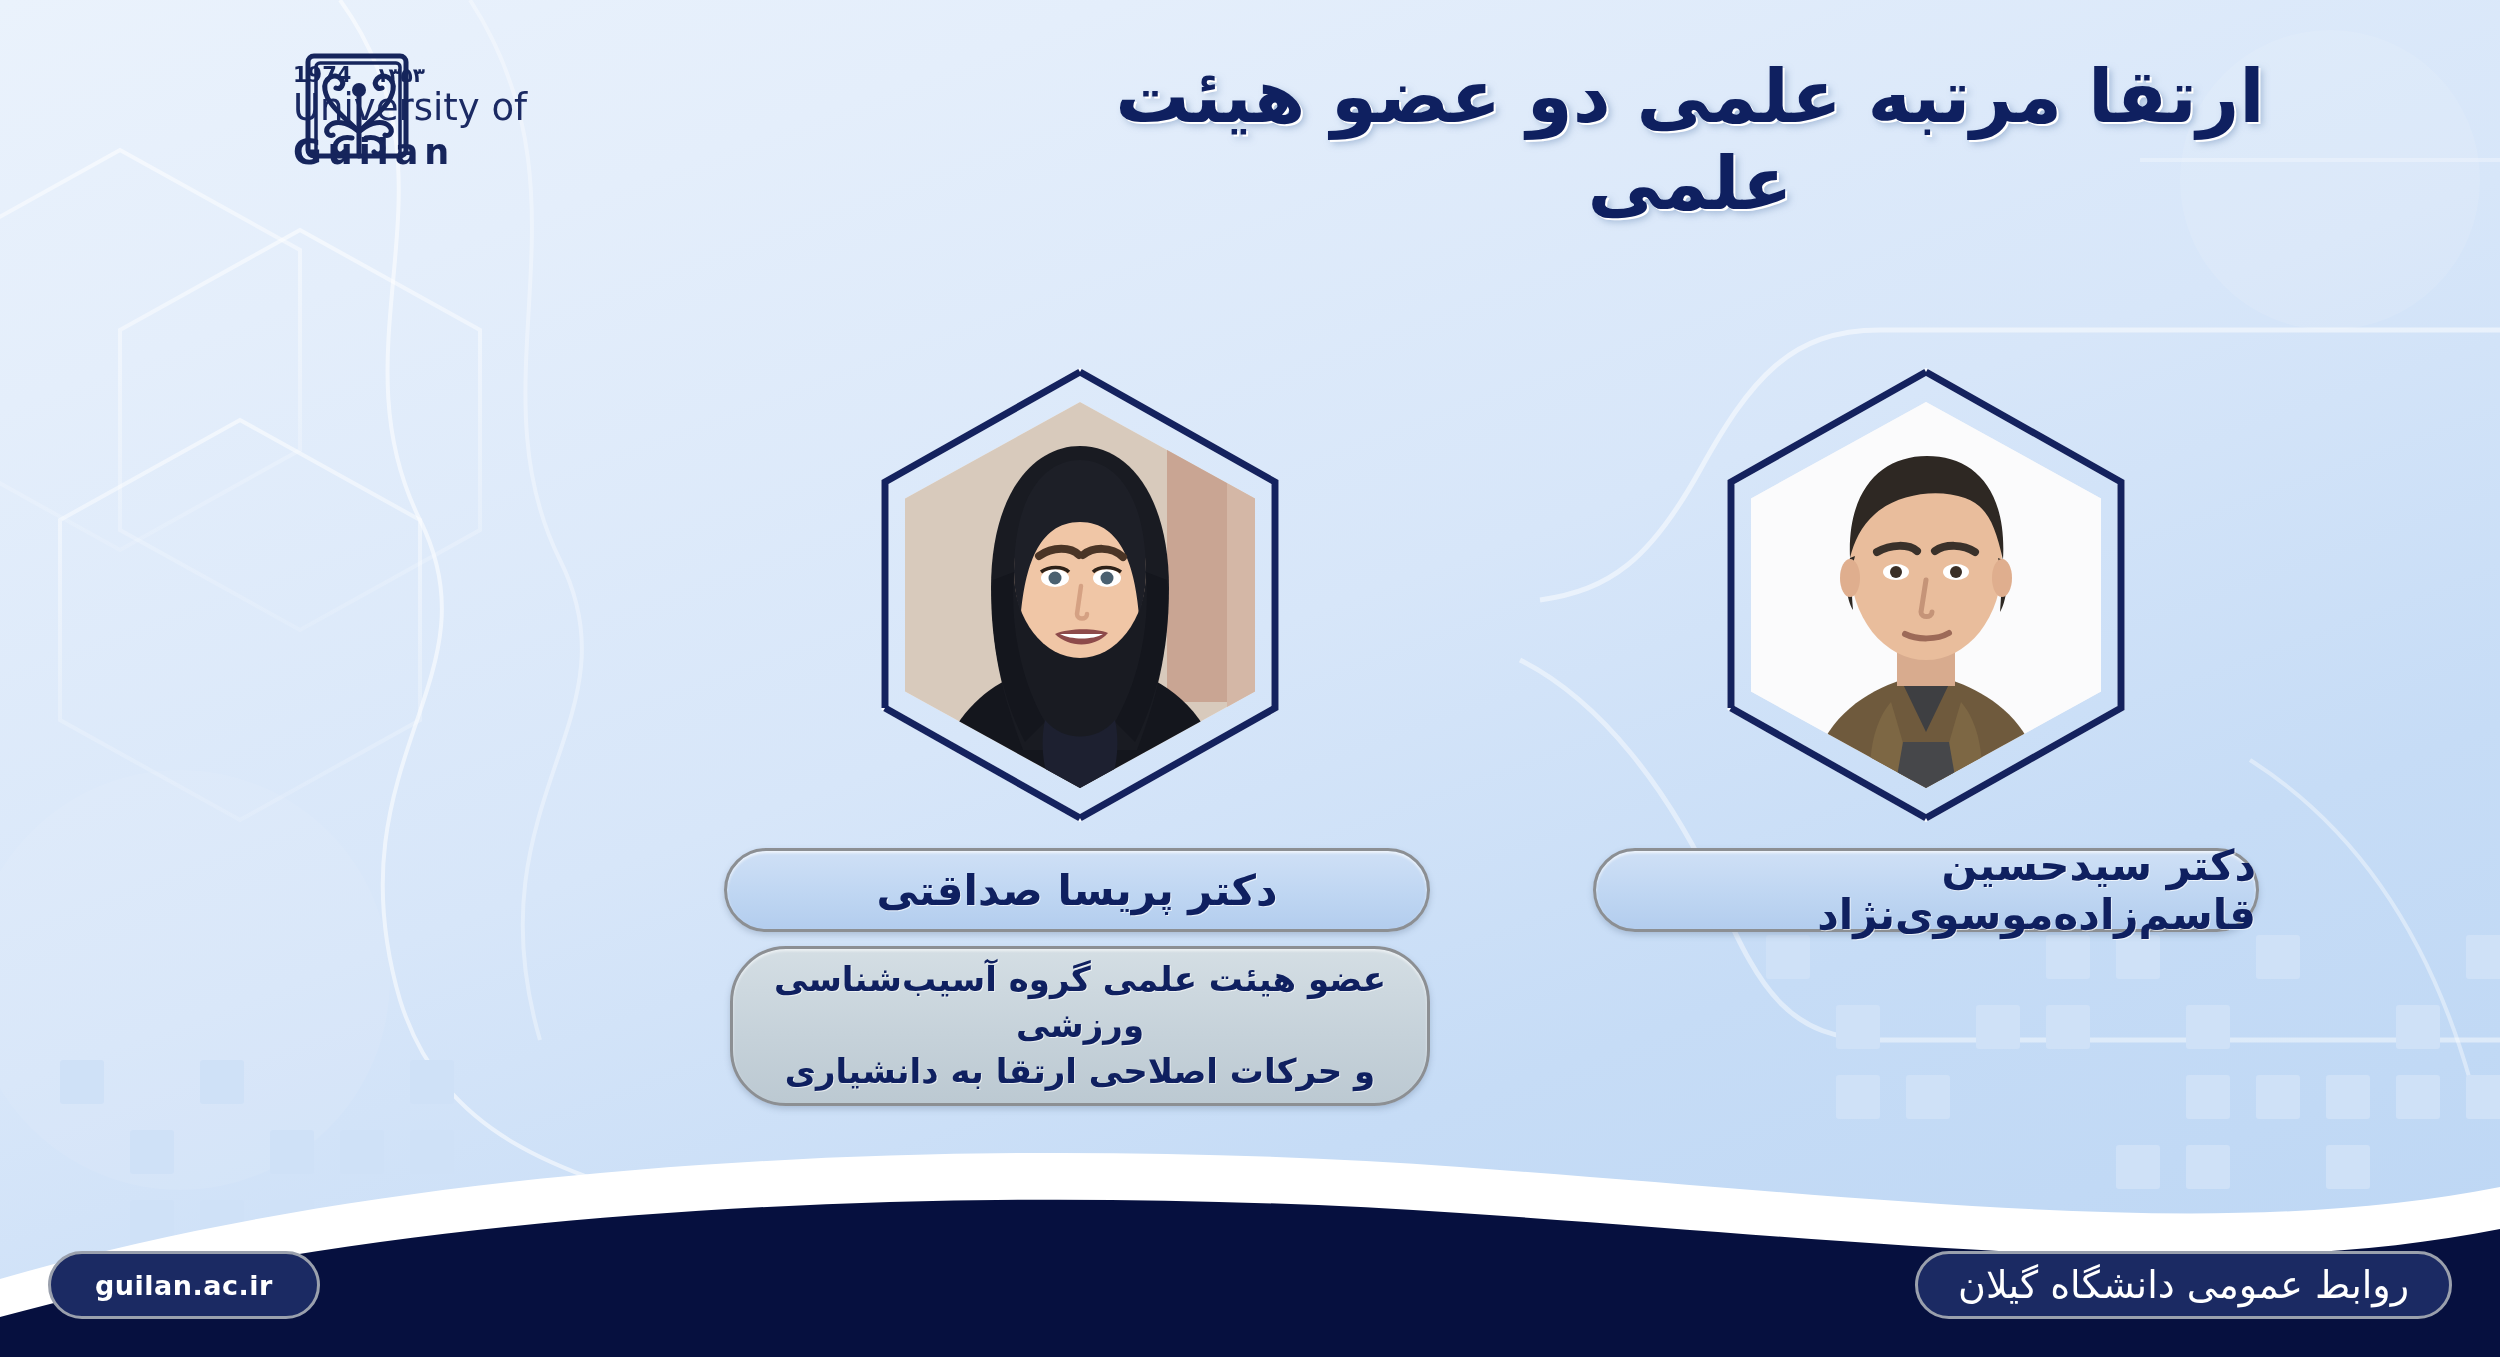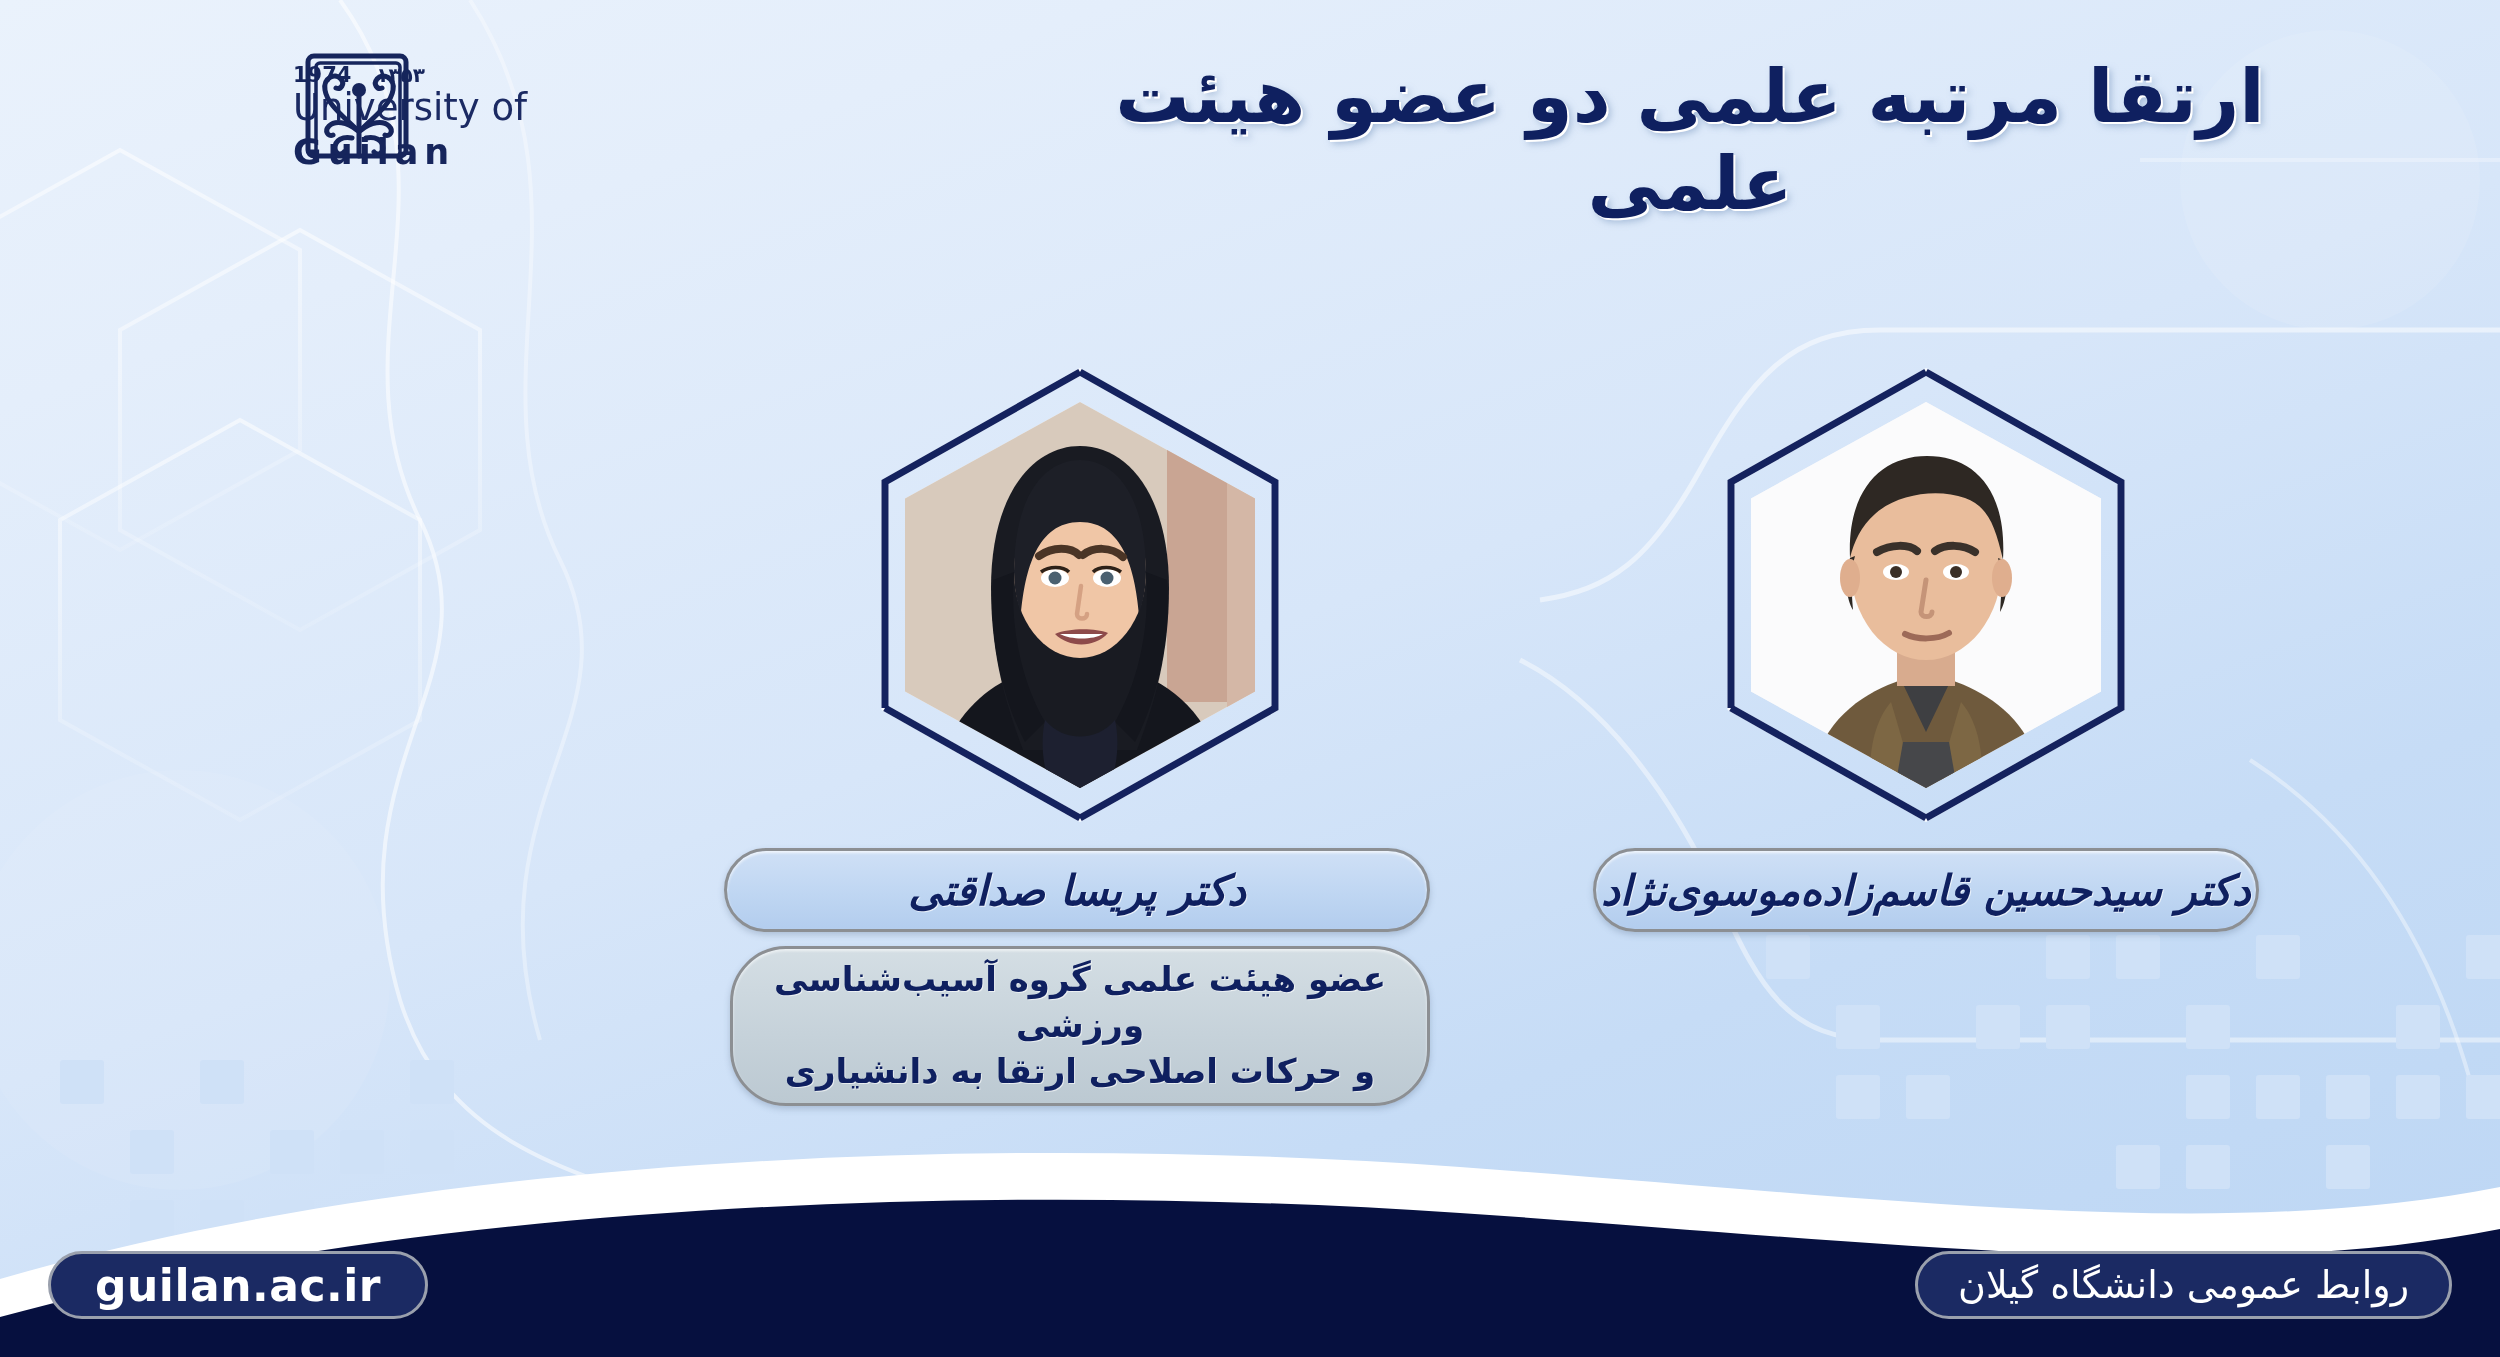--- a/index.html
+++ b/index.html
@@ -53,21 +53,20 @@
 
   .name-pill{
     margin:18px auto 0;width:660px;height:78px;
     border-radius:44px;
     background:linear-gradient(180deg,#cfe0f6 0%,#bfd6f2 55%,#b3cdee 100%);
     border:3px solid #8c8f93;
     box-shadow:0 3px 6px rgba(80,100,130,.28), inset 0 2px 3px rgba(255,255,255,.7);
     display:flex;align-items:center;justify-content:center;
     font-size:42px;font-weight:bold;color:#0f2060;direction:rtl;
     text-shadow:1px 1px 0 rgba(255,255,255,.65);
-    font-style:italic;
   }
   .role-pill{
     margin:14px auto 0;width:660px;min-height:110px;
     border-radius:56px;
     background:linear-gradient(180deg,#d4dee4 0%,#c6d2da 55%,#bcc9d2 100%);
     border:3px solid #8c8f93;
     box-shadow:0 3px 6px rgba(80,100,130,.28), inset 0 2px 3px rgba(255,255,255,.6);
     display:flex;flex-direction:column;align-items:center;justify-content:center;
     padding:8px 11px;box-sizing:border-box;
     font-size:34px;font-weight:bold;color:#0f2060;direction:rtl;line-height:1.35;
@@ -79,21 +78,21 @@
 
   
   .footer-band{position:absolute;left:0;bottom:0;width:2500px;height:340px;}
   .footer-band svg{position:absolute;left:0;bottom:0;}
 
   .url-pill{
     position:absolute;left:48px;bottom:38px;
     height:62px;padding:0 44px;border-radius:34px;
     background:#1b2a63;border:3px solid #9aa0ad;
     display:flex;align-items:center;justify-content:center;
-    color:#ffffff;font-size:44px;font-weight:bold;letter-spacing:.5px;
+    color:#ffffff;font-size:27px;font-weight:bold;letter-spacing:.5px;
     font-family:"DejaVu Sans","Liberation Sans",sans-serif;direction:ltr;
   }
   .pr-pill{
     position:absolute;right:48px;bottom:38px;
     height:62px;padding:0 40px;border-radius:34px;
     background:#1b2a63;border:3px solid #9aa0ad;
     display:flex;align-items:center;justify-content:center;
     color:#ffffff;font-size:38px;font-weight:normal;direction:rtl;
   }
 </style>

